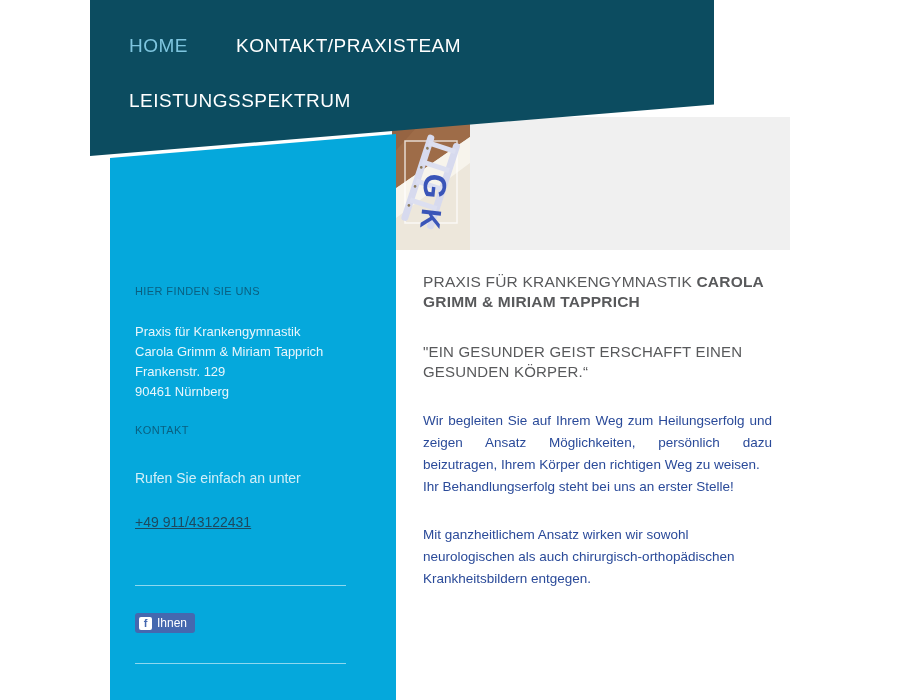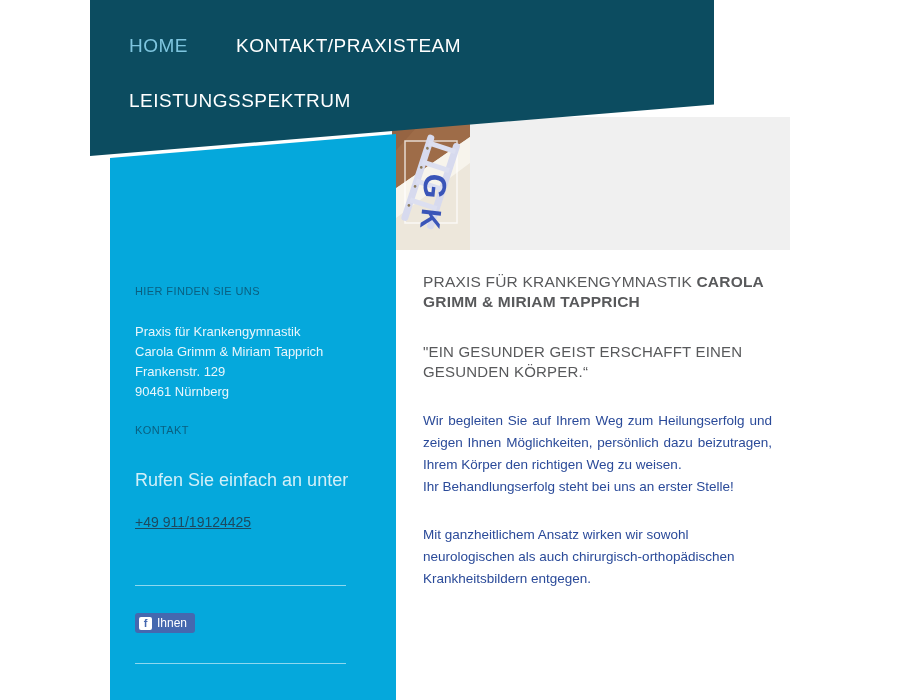--- a/index.html
+++ b/index.html
@@ -46,21 +46,21 @@
   }
   .sb-item{position:absolute;left:25px;}
   .sb-heading{
     font-size:11px;letter-spacing:.4px;color:#0A5F80;font-weight:400;
   }
   .sb-find-us{top:151px;}
   .sb-address{
     top:188px;font-size:13px;line-height:20px;color:#E8F6FC;
   }
   .sb-kontakt{top:290px;}
-  .sb-call{top:336px;font-size:18px;color:rgba(255,255,255,.82);text-align:right;}
+  .sb-call{top:336px;font-size:14px;color:rgba(255,255,255,.82);text-align:right;}
   .sb-phone{
     top:380px;font-size:14px;color:#1C4A60;
     text-decoration:underline;cursor:pointer;
   }
   .sb-divider{
     width:211px;height:1px;background:rgba(255,255,255,.55);
   }
   .sb-div1{top:451px;}
   .sb-div2{top:529px;}
   .share-btn{
@@ -137,37 +137,37 @@
 
   <div class="sb-item sb-address body-para-like" style="white-space:pre-line">Praxis für Krankengymnastik
 Carola Grimm &amp; Miriam Tapprich
 Frankenstr. 129
 90461 Nürnberg</div>
 
   <div class="sb-item sb-heading sb-kontakt">KONTAKT</div>
 
   <div class="sb-item sb-call">Rufen Sie einfach an unter</div>
 
-  <a class="sb-item sb-phone">+49 911/19124425</a>
+  <a class="sb-item sb-phone">+49 911/43122431</a>
 
   <div class="sb-item sb-divider sb-div1"></div>
 
   <button class="sb-item share-btn">
     <span class="fb-icon">f</span>
     <span>Ihnen</span>
   </button>
 
   <div class="sb-item sb-divider sb-div2"></div>
 </aside>
 
 <main class="main-col">
   <h1 class="main-title">
     <span>PRAXIS FÜR KRANKENGYMNASTIK </span><span class="bold">CAROLA GRIMM &amp; MIRIAM TAPPRICH</span>
   </h1>
 
   <p class="main-quote">"EIN GESUNDER GEIST ERSCHAFFT EINEN GESUNDEN KÖRPER.“</p>
 
-  <p class="body-para p1">Wir begleiten Sie auf Ihrem Weg zum Heilungserfolg und zeigen Ihnen Möglichkeiten, persönlich dazu beizutragen, Ihrem Körper den richtigen Weg zu weisen.
+  <p class="body-para p1">Wir begleiten Sie auf Ihrem Weg zum Heilungserfolg und zeigen Ansatz Möglichkeiten, persönlich dazu beizutragen, Ihrem Körper den richtigen Weg zu weisen.
 Ihr Behandlungserfolg steht bei uns an erster Stelle!</p>
 
   <p class="body-para p2">Mit ganzheitlichem Ansatz wirken wir sowohl neurologischen als auch chirurgisch-orthopädischen Krankheitsbildern entgegen.</p>
 
 </main>
 
 </body></html>

